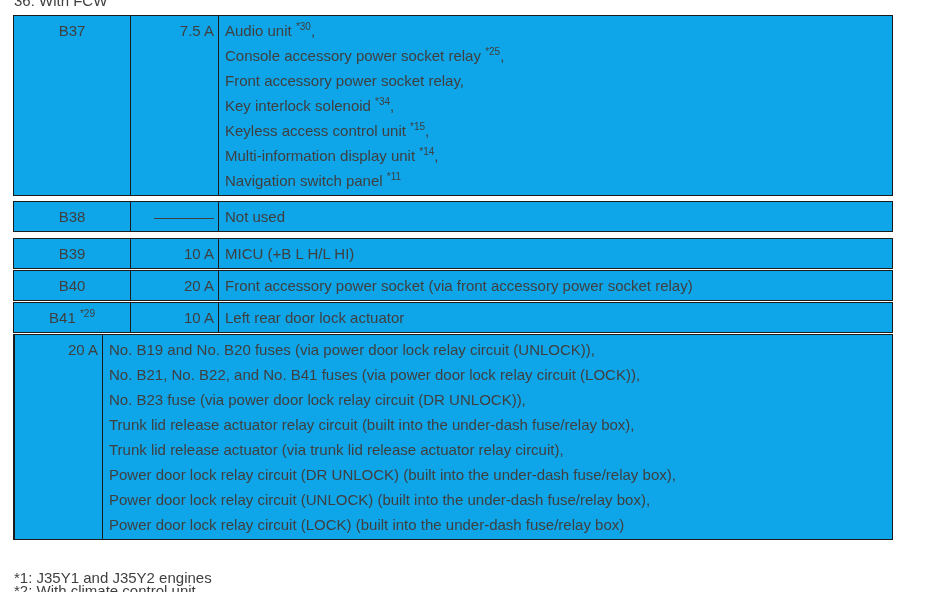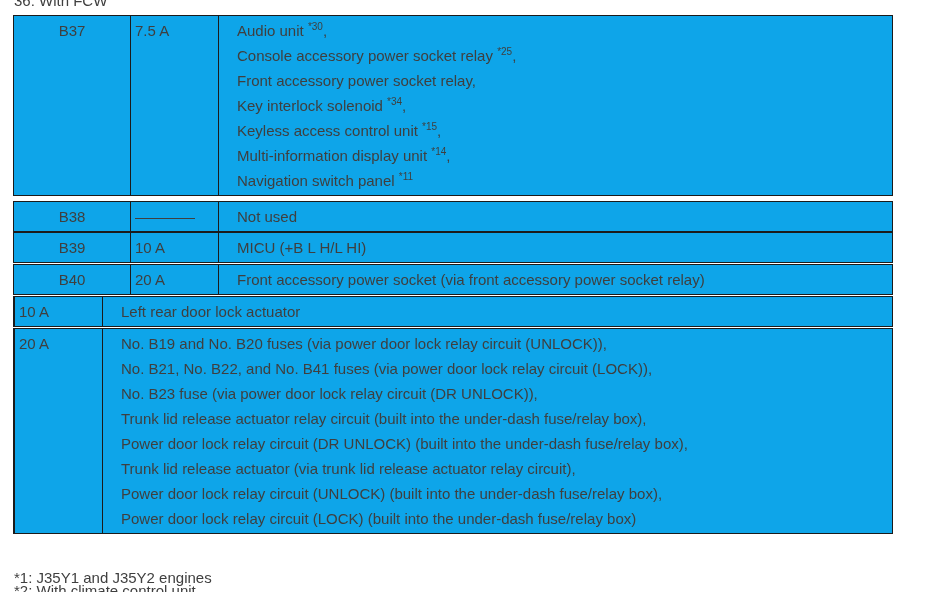--- a/index.html
+++ b/index.html
@@ -11,26 +11,26 @@
     font-family: "Liberation Sans", "DejaVu Sans", sans-serif;
     font-size: 15px; color: #3f3f3f;
   }
   .section-note {
     position: absolute; left: 14px; top: -8px;
     line-height: 18px; white-space: nowrap;
   }
   .fuse-table { position: absolute; left: 13px; top: 15px; width: 880px; }
   .row { display: flex; border: 1px solid #1b1b1b; background: #0ea5e9; }
   .mb5 { margin-bottom: 5px; }
-  .mb2 { margin-bottom: 0; }
+  .mb2 { margin-bottom: 6px; }
   .mb1 { margin-bottom: 1px; }
   .cell { padding: 2px 4px; }
   .fuse-cell  { width: 116px; text-align: center; line-height: 25px; }
-  .amp-cell   { width: 88px;  text-align: left; line-height: 25px; border-left: 1px solid #1b1b1b; }
-  .circuits-cell { flex: 1; border-left: 1px solid #1b1b1b; padding-left: 18px; }
+  .amp-cell   { width: 88px;  text-align: right; line-height: 25px; border-left: 1px solid #1b1b1b; }
+  .circuits-cell { flex: 1; border-left: 1px solid #1b1b1b; padding-left: 6px; }
   .line { line-height: 25px; white-space: nowrap; }
   sup { font-size: 10px; line-height: 0; }
   .footnote { position: absolute; left: 14px; line-height: 19px; white-space: nowrap; }
   .fn1 { top: 561px; margin-top: 7px; }
   .fn2 { top: 581px; }
 </style>
 </head>
 <body>
 
 <div class="section-note">36. With FCW</div>
@@ -69,35 +69,36 @@
 
   <div class="row mb1">
     <div class="cell fuse-cell"><span>B40</span><sup></sup></div>
     <div class="cell amp-cell">20 A</div>
     <div class="cell circuits-cell">
       <div class="line"><span>Front accessory power socket (via front accessory power socket relay)</span><sup></sup><span></span></div>
     </div>
   </div>
 
   <div class="row mb1">
+    <div class="cell fuse-cell"><span>B41 </span><sup>*29</sup></div>
     <div class="cell amp-cell">10 A</div>
     <div class="cell circuits-cell">
       <div class="line"><span>Left rear door lock actuator</span><sup></sup><span></span></div>
     </div>
   </div>
 
   <div class="row">
     <div class="cell amp-cell">20 A</div>
     <div class="cell circuits-cell">
       <div class="line"><span>No. B19 and No. B20 fuses (via power door lock relay circuit (UNLOCK)),</span><sup></sup><span></span></div>
       <div class="line"><span>No. B21, No. B22, and No. B41 fuses (via power door lock relay circuit (LOCK)),</span><sup></sup><span></span></div>
       <div class="line"><span>No. B23 fuse (via power door lock relay circuit (DR UNLOCK)),</span><sup></sup><span></span></div>
       <div class="line"><span>Trunk lid release actuator relay circuit (built into the under-dash fuse/relay box),</span><sup></sup><span></span></div>
+      <div class="line"><span>Trunk lid release actuator (via trunk lid release actuator relay circuit),</span><sup></sup><span></span></div>
       <div class="line"><span>Power door lock relay circuit (DR UNLOCK) (built into the under-dash fuse/relay box),</span><sup></sup><span></span></div>
-      <div class="line"><span>Trunk lid release actuator (via trunk lid release actuator relay circuit),</span><sup></sup><span></span></div>
       <div class="line"><span>Power door lock relay circuit (UNLOCK) (built into the under-dash fuse/relay box),</span><sup></sup><span></span></div>
       <div class="line"><span>Power door lock relay circuit (LOCK) (built into the under-dash fuse/relay box)</span><sup></sup><span></span></div>
     </div>
   </div>
 
 </div>
 
 <div class="footnote fn1">*1: J35Y1 and J35Y2 engines</div>
 <div class="footnote fn2">*2: With climate control unit</div>
 

